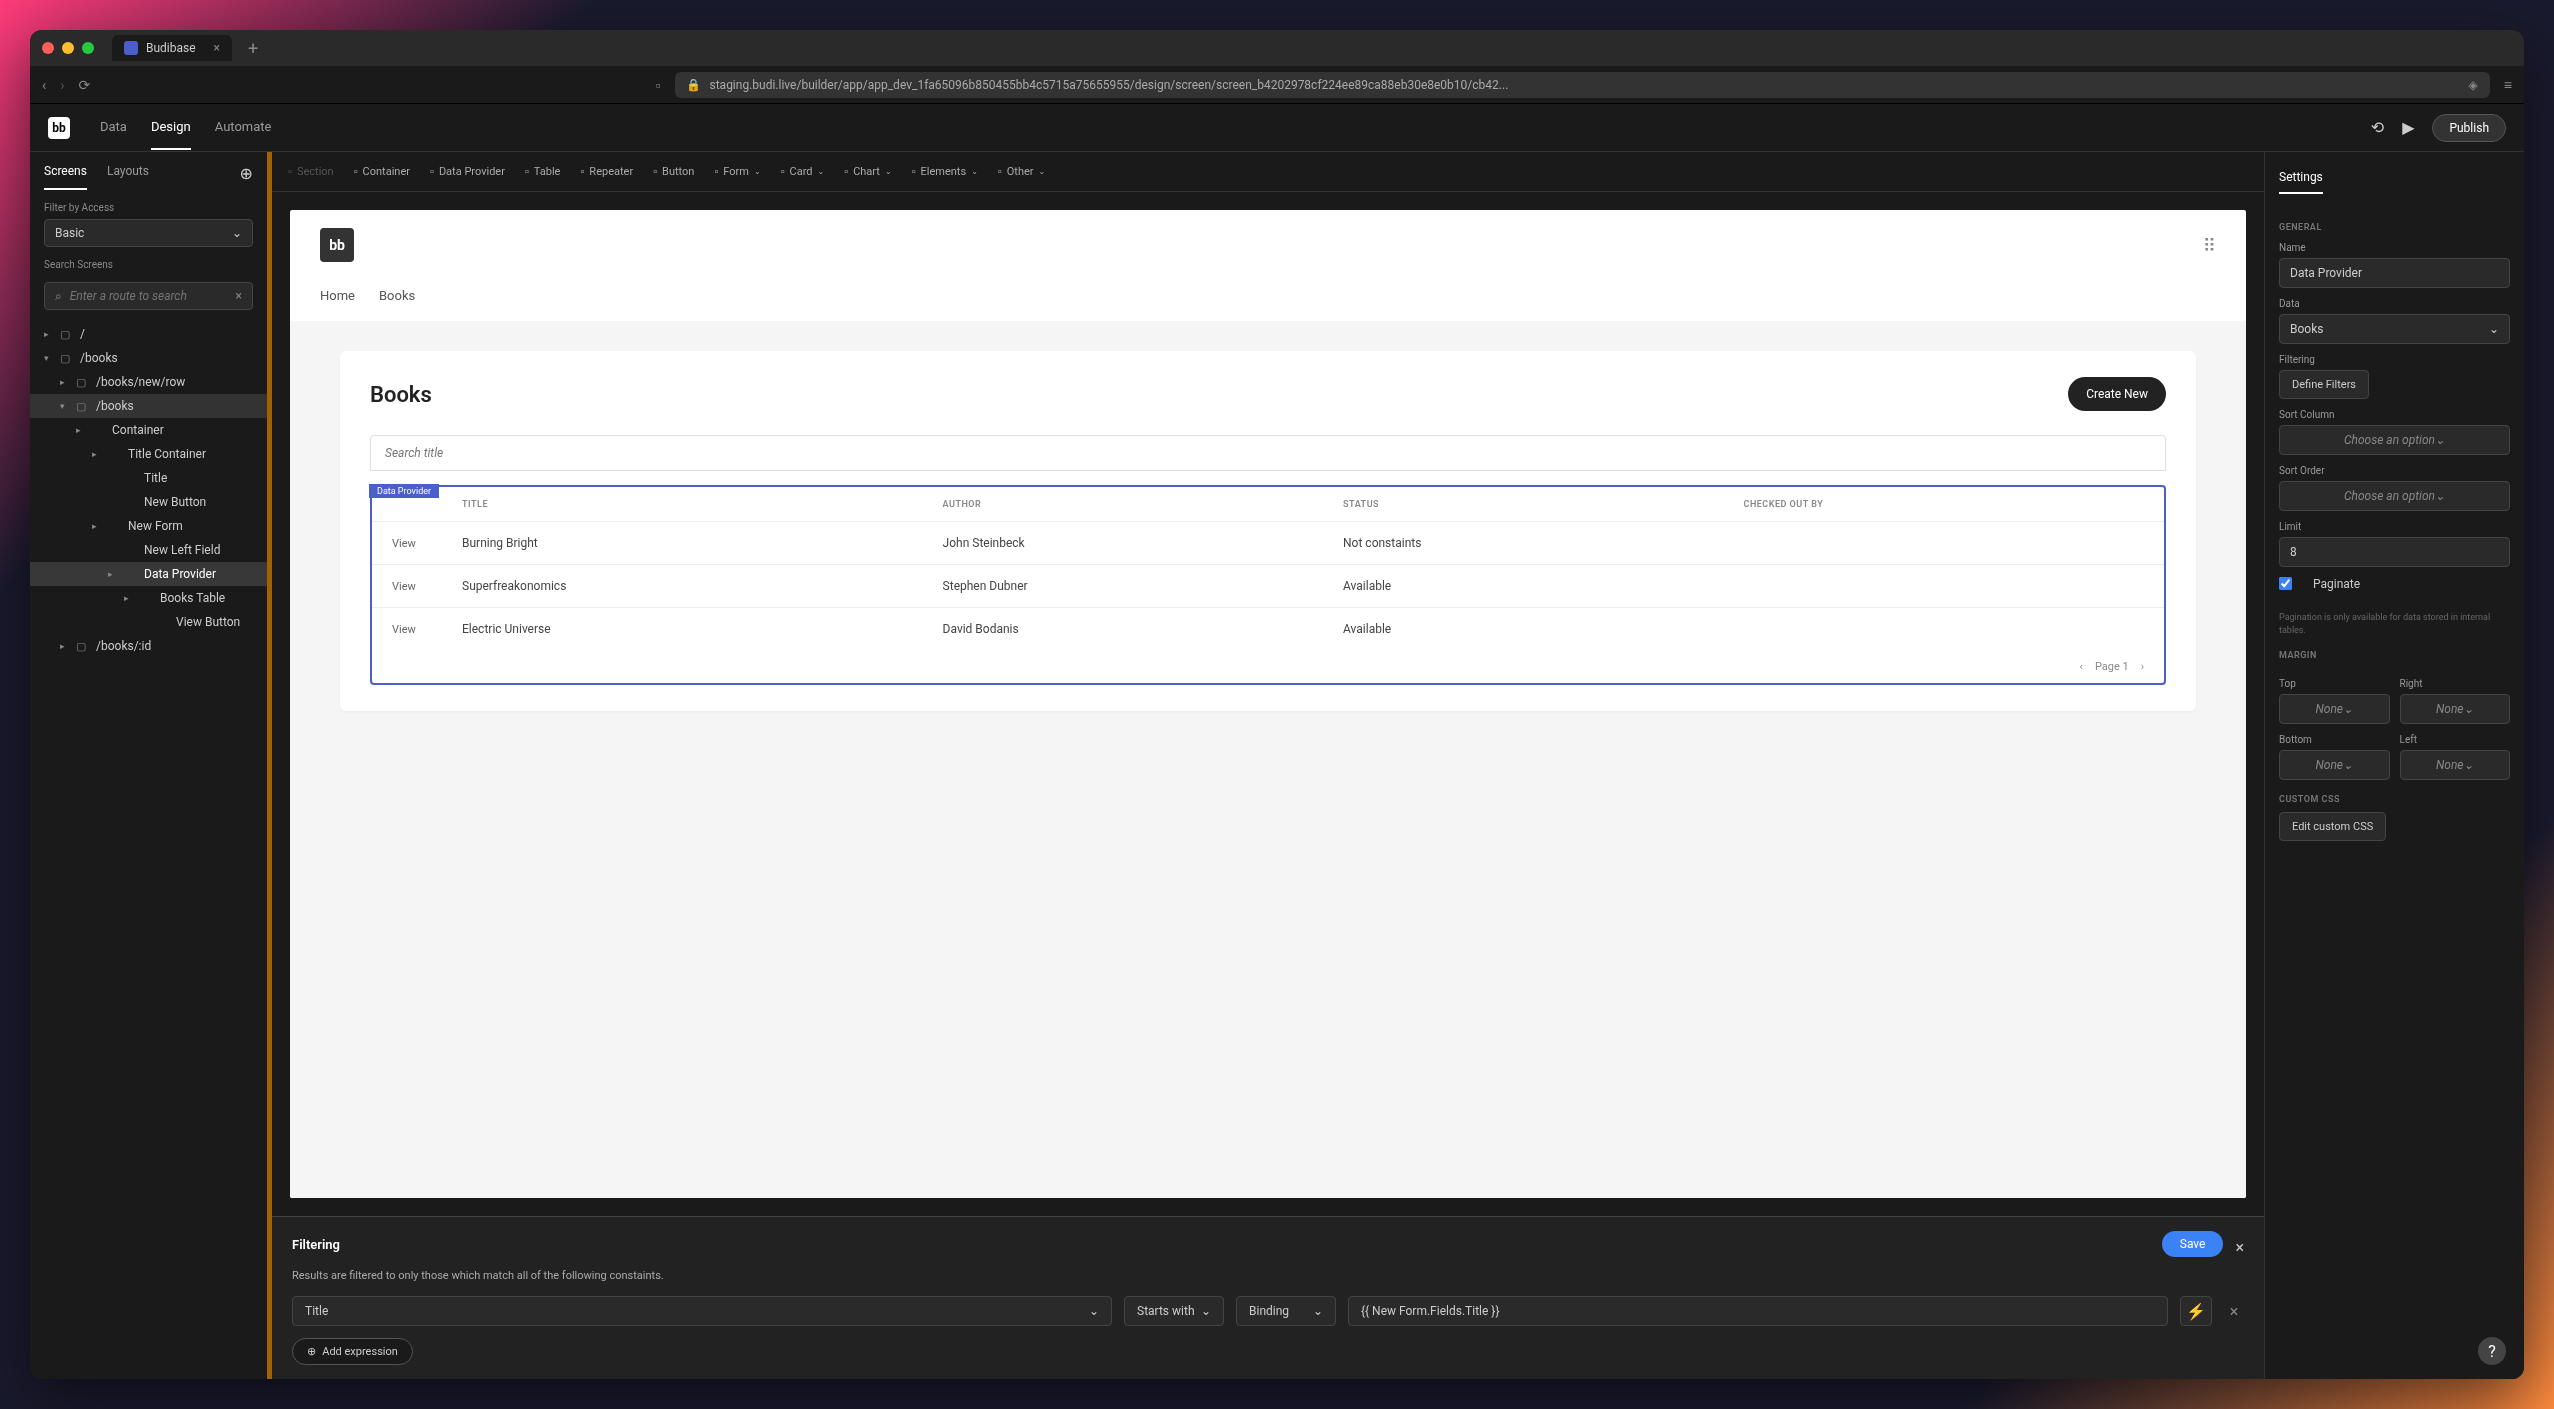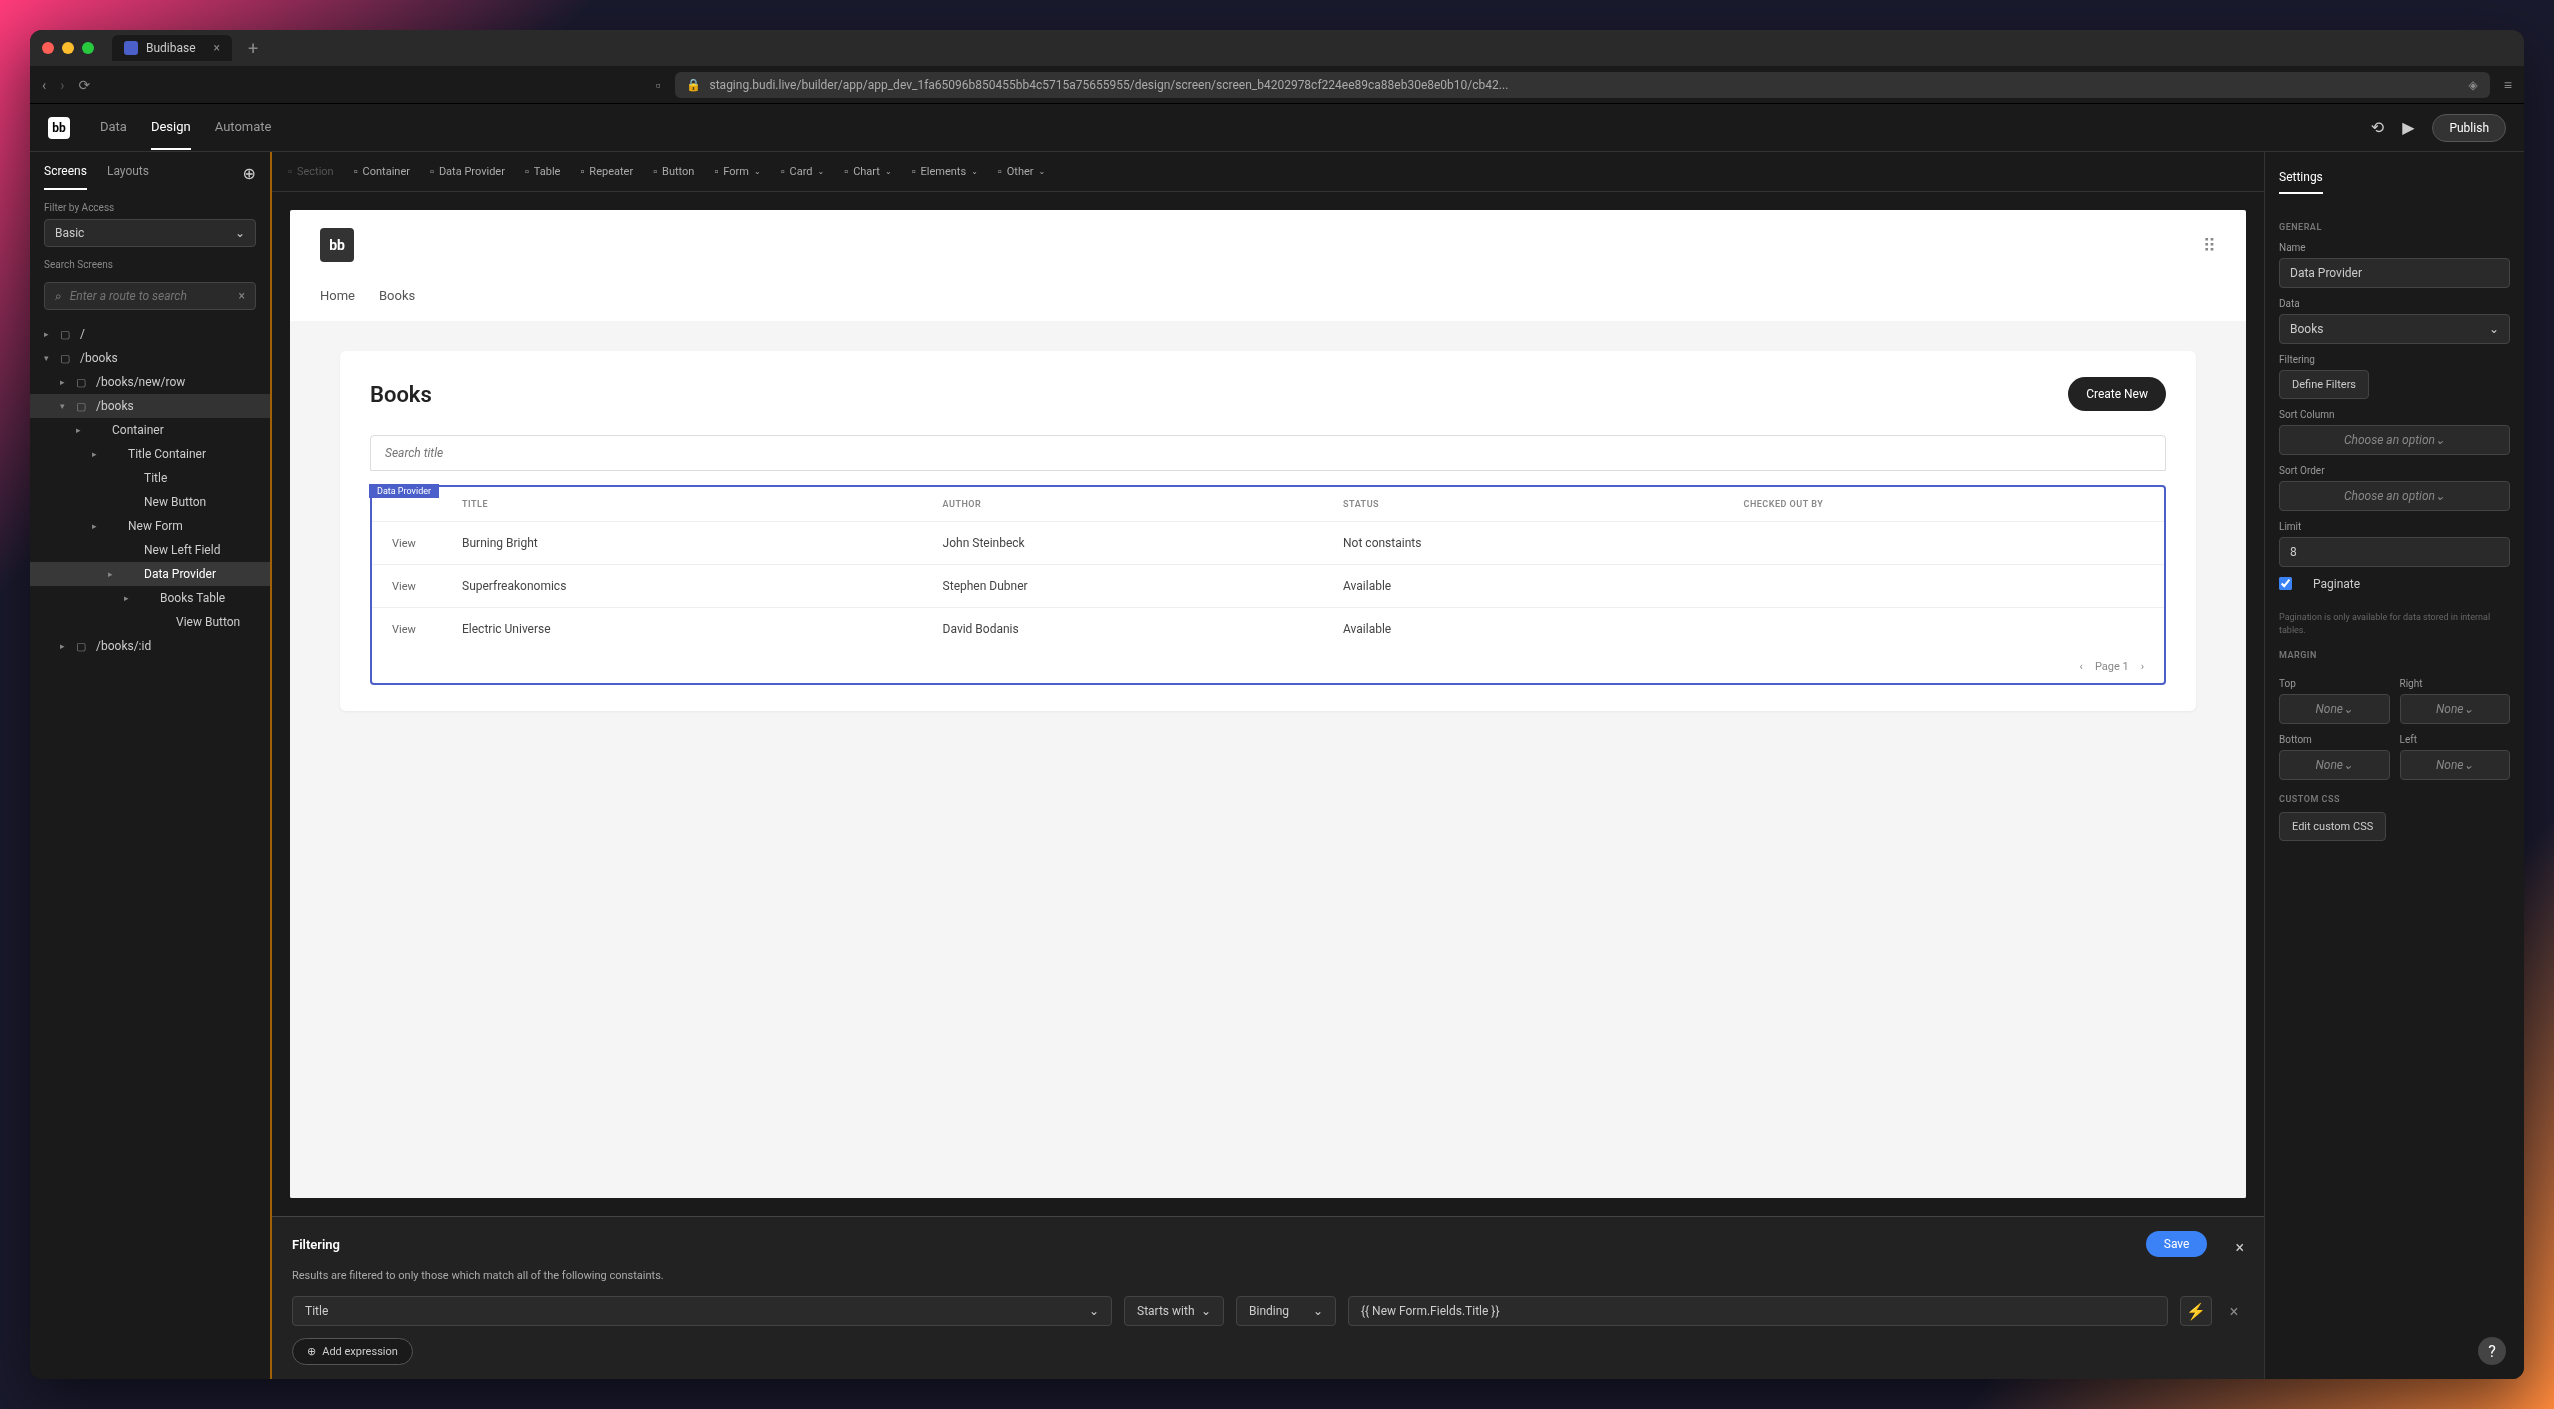--- a/index.html
+++ b/index.html
@@ -20,21 +20,21 @@
 .app-header { height: 48px; background: #1a1a1a; display: flex; align-items: center; padding: 0 18px; justify-content: space-between; border-bottom: 1px solid #333; }
 .app-left { display: flex; align-items: center; gap: 30px; }
 .logo { width: 22px; height: 22px; background: #fff; border-radius: 4px; display: flex; align-items: center; justify-content: center; font-weight: bold; font-size: 12px; color: #000; }
 .app-tabs { display: flex; gap: 24px; font-size: 13px; }
 .app-tab { color: #999; cursor: pointer; padding: 14px 0; }
 .app-tab.active { color: #fff; border-bottom: 2px solid #fff; }
 .app-right { display: flex; align-items: center; gap: 18px; }
 .hdr-icon { color: #ccc; cursor: pointer; font-size: 16px; }
 .publish-btn { background: #333; border: 1px solid #555; color: #fff; padding: 6px 16px; border-radius: 16px; font-size: 12px; cursor: pointer; }
 .main { flex: 1; display: flex; overflow: hidden; }
-.left-panel { width: 242px; background: #1a1a1a; border-right: 2px solid #a16207; display: flex; flex-direction: column; }
+.left-panel { width: 242px; background: #1a1a1a; border-right: 5px solid #a16207; display: flex; flex-direction: column; }
 .lp-tabs { display: flex; padding: 12px 14px 0; gap: 20px; font-size: 12px; position: relative; }
 .lp-tab { color: #999; cursor: pointer; padding-bottom: 10px; }
 .lp-tab.active { color: #fff; border-bottom: 2px solid #fff; }
 .lp-add { position: absolute; right: 14px; color: #ccc; cursor: pointer; font-size: 16px; }
 .lp-section-label { font-size: 10px; color: #888; padding: 12px 14px 6px; }
 .lp-select { margin: 0 14px; background: #2a2a2a; border: 1px solid #444; border-radius: 4px; padding: 6px 10px; font-size: 12px; color: #ccc; display: flex; justify-content: space-between; align-items: center; cursor: pointer; }
 .lp-search { margin: 6px 14px; background: #2a2a2a; border: 1px solid #444; border-radius: 4px; padding: 6px 10px; font-size: 12px; color: #888; display: flex; align-items: center; gap: 8px; }
 .lp-search input { background: transparent; border: none; outline: none; color: #ccc; flex: 1; font-size: 12px; font-style: italic; }
 .lp-clear { color: #888; cursor: pointer; }
 .tree { flex: 1; overflow-y: auto; font-size: 12px; color: #ccc; padding: 6px 0; }
@@ -66,21 +66,21 @@
 .table { border: 2px solid #4a5fc9; border-radius: 0 4px 4px 4px; margin-top: 14px; }
 .table-head { display: flex; padding: 12px 20px; font-size: 9px; color: #888; letter-spacing: 0.5px; font-weight: 600; border-bottom: 1px solid #eee; }
 .table-row { display: flex; padding: 14px 20px; font-size: 12px; color: #444; border-bottom: 1px solid #eee; align-items: center; }
 .table-row:last-child { border-bottom: none; }
 .col-view { width: 70px; color: #666; font-size: 11px; }
 .col-title { flex: 1.2; } .col-author { flex: 1; } .col-status { flex: 1; } .col-checked { flex: 1; }
 .pagination { padding: 10px 20px; display: flex; justify-content: flex-end; align-items: center; gap: 12px; font-size: 11px; color: #888; }
 .bottom-panel { background: #222; border-top: 1px solid #444; padding: 14px 20px; }
 .bp-hdr { display: flex; justify-content: space-between; align-items: center; margin-bottom: 12px; }
 .bp-title { font-size: 13px; font-weight: 600; color: #fff; }
-.bp-actions { display: flex; gap: 28px; align-items: flex-end; }
+.bp-actions { display: flex; gap: 12px; align-items: flex-end; }
 .save-btn { background: #3b82f6; color: #fff; border: none; padding: 6px 18px; border-radius: 14px; font-size: 12px; cursor: pointer; }
 .bp-close { color: #ccc; cursor: pointer; font-size: 16px; }
 .bp-desc { font-size: 11px; color: #aaa; margin-bottom: 14px; }
 .filter-row { display: flex; gap: 12px; align-items: center; margin-bottom: 12px; }
 .f-select { background: #2a2a2a; border: 1px solid #444; border-radius: 4px; padding: 7px 12px; font-size: 12px; color: #ccc; display: flex; justify-content: space-between; align-items: center; cursor: pointer; }
 .f1 { flex: 2.5; } .f2 { width: 100px; } .f3 { width: 100px; }
 .f-input { background: #2a2a2a; border: 1px solid #444; border-radius: 4px; padding: 7px 12px; font-size: 12px; color: #ccc; flex: 2.5; display: flex; justify-content: space-between; align-items: center; }
 .f-lightning { width: 32px; height: 30px; background: #2a2a2a; border: 1px solid #444; border-radius: 4px; display: flex; align-items: center; justify-content: center; color: #ccc; cursor: pointer; }
 .f-remove { color: #888; cursor: pointer; font-size: 16px; width: 20px; text-align: center; }
 .add-expr { background: #1a1a1a; border: 1px solid #555; color: #ccc; padding: 6px 14px; border-radius: 16px; font-size: 11px; cursor: pointer; display: inline-flex; align-items: center; gap: 6px; }

